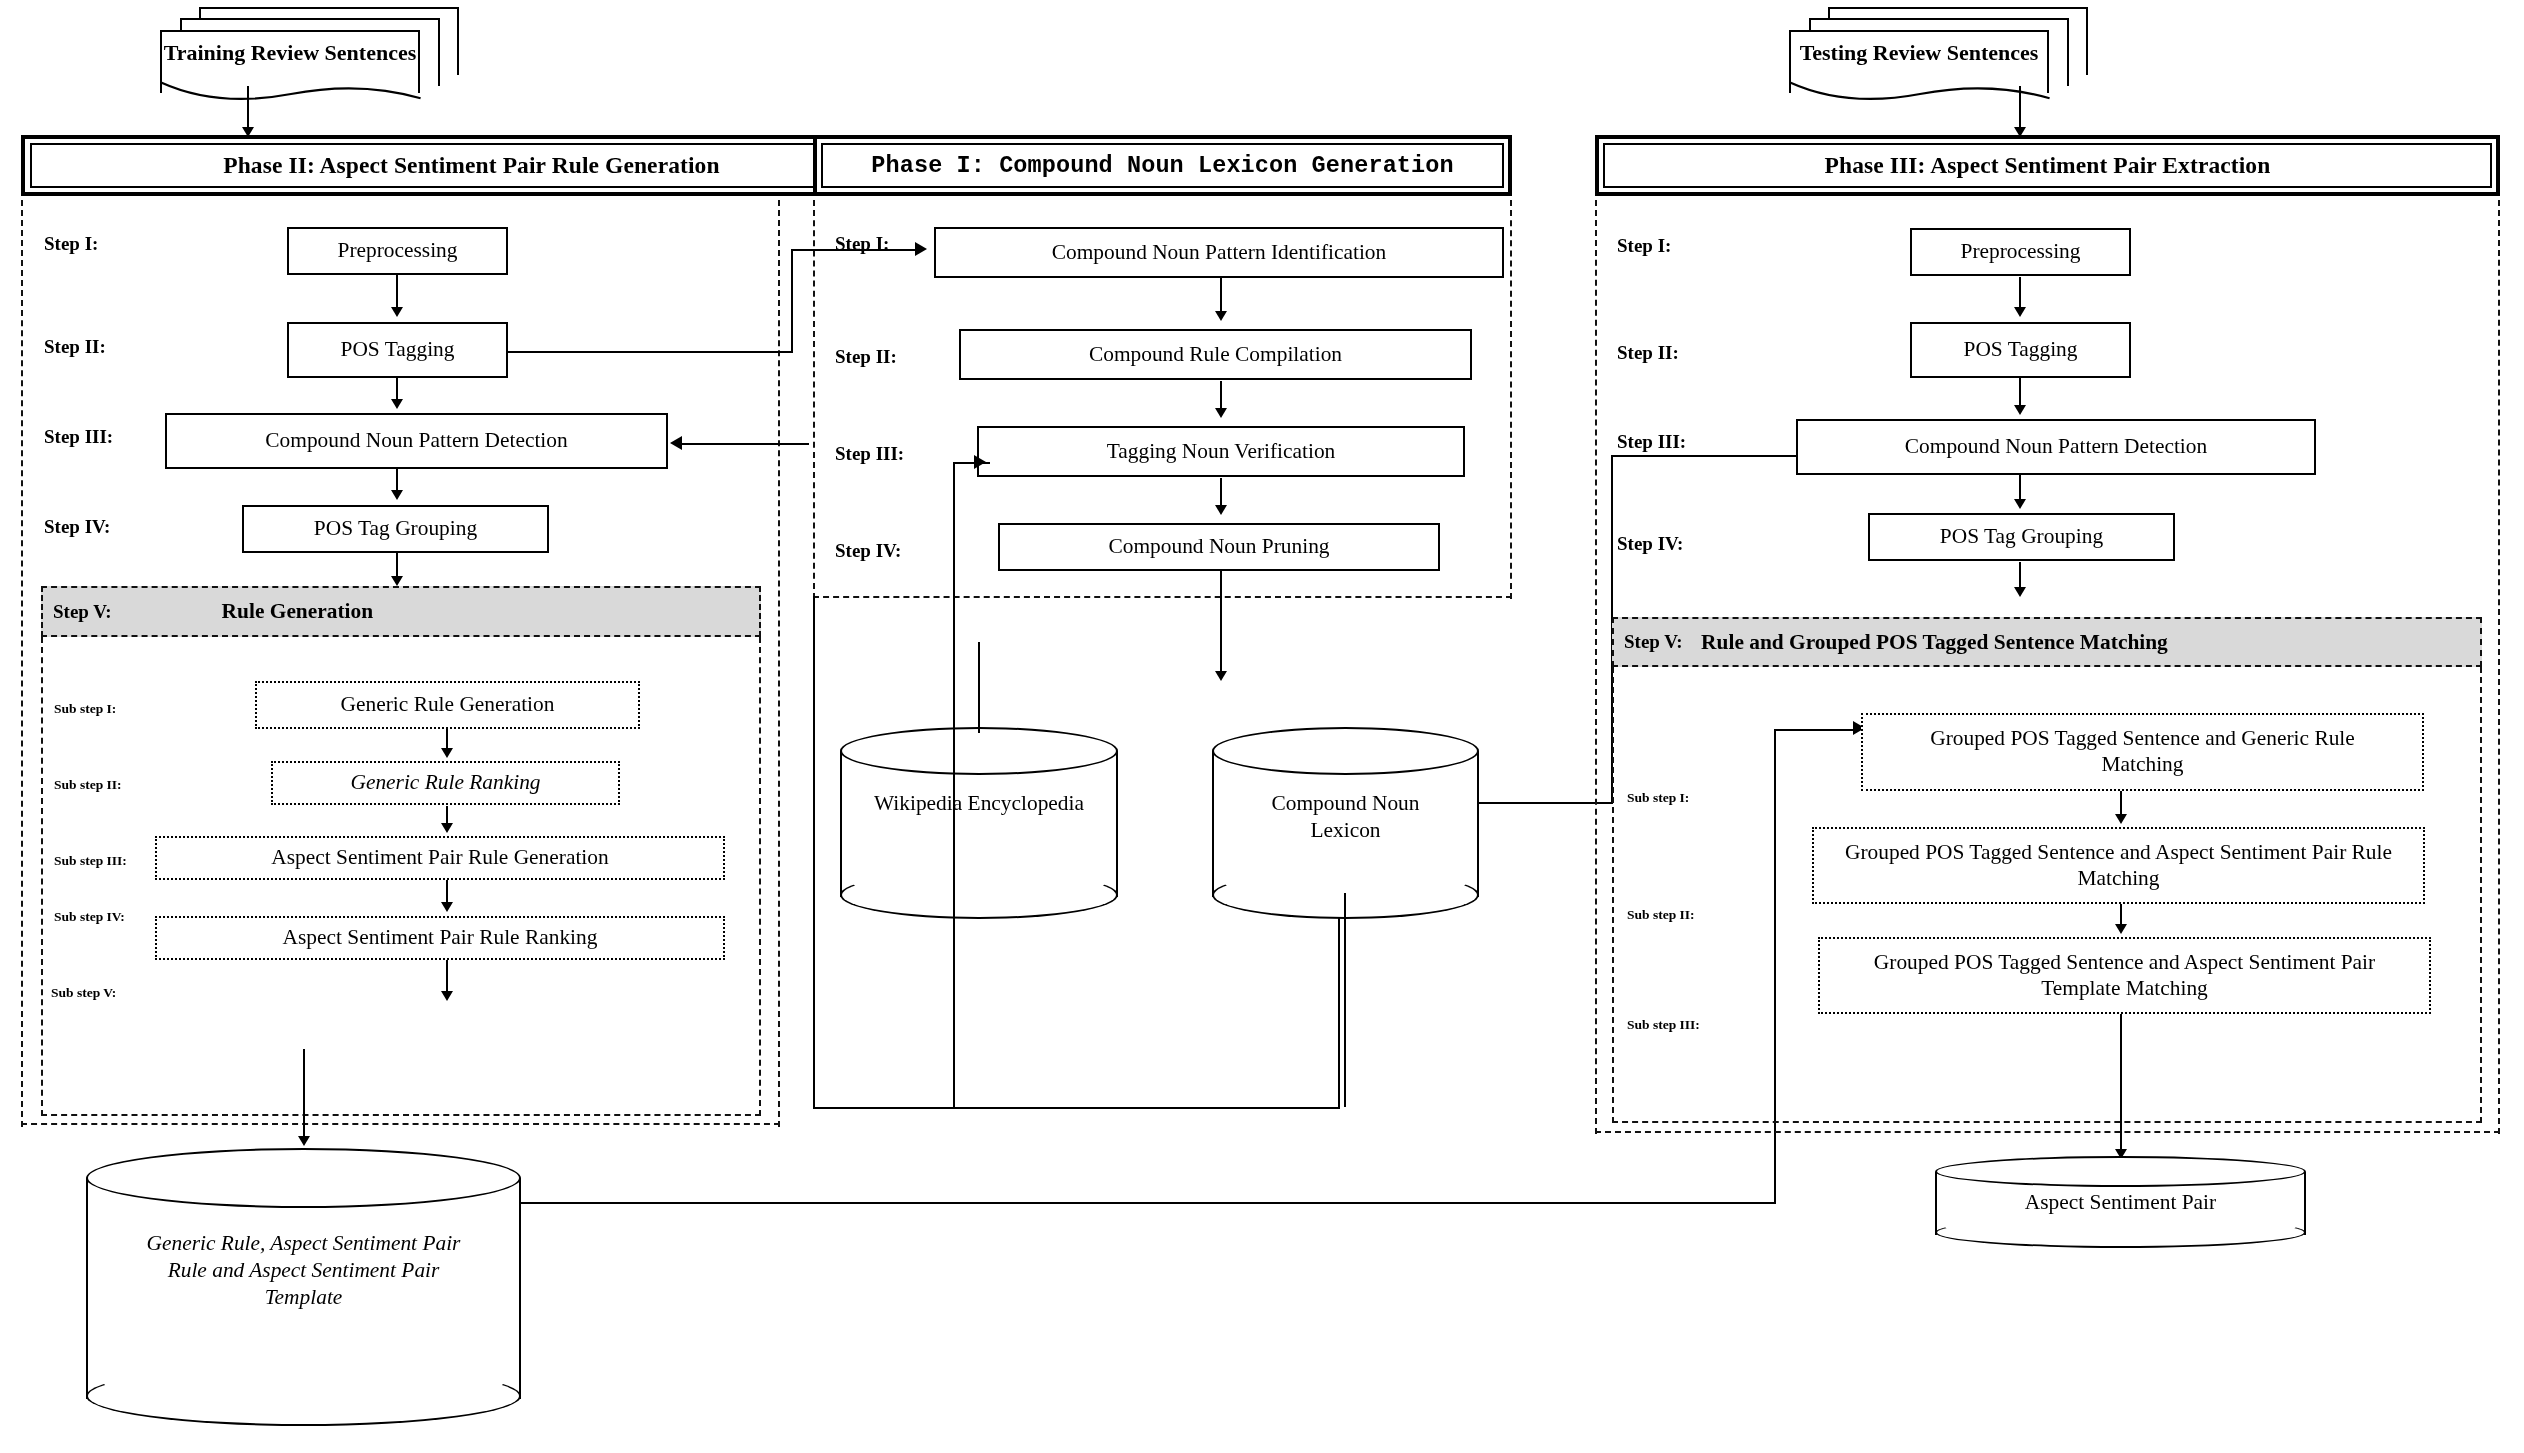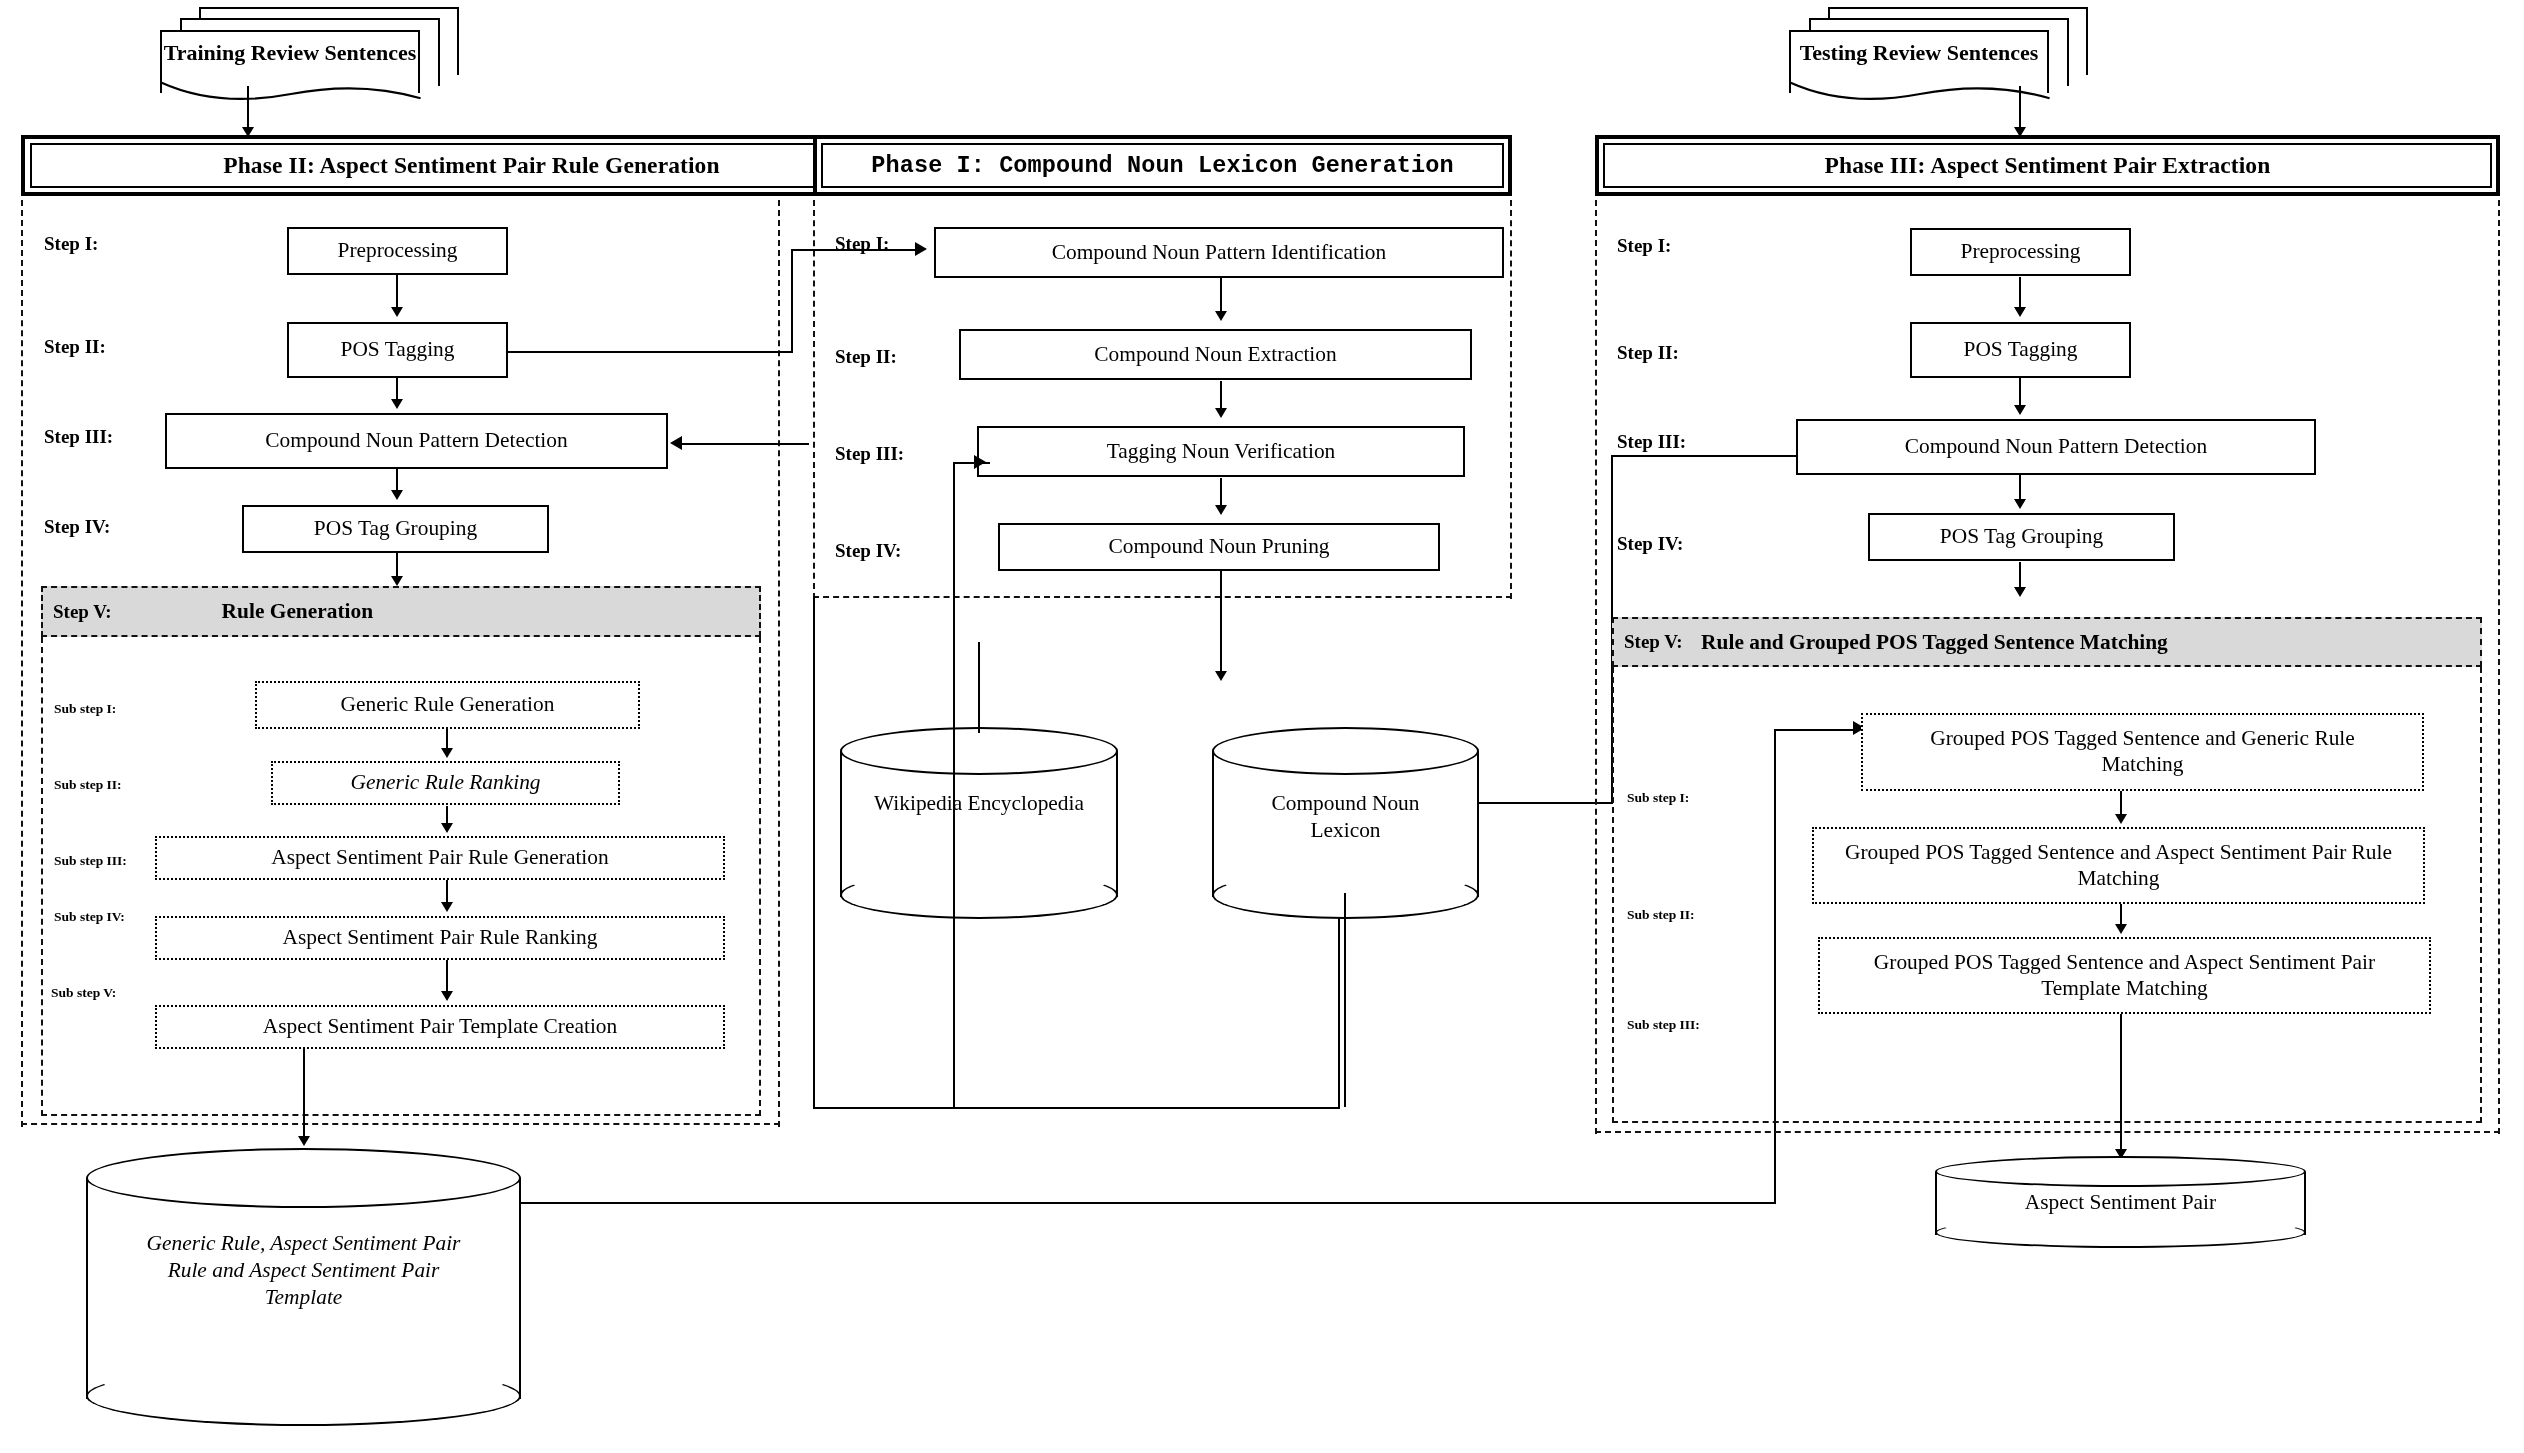--- a/index.html
+++ b/index.html
@@ -156,21 +156,20 @@
   <div class="substeplbl" style="left:54px;top:701px;font-size:13.5px;">Sub step I:</div>
   <div class="substeplbl" style="left:54px;top:777px;font-size:13.5px;">Sub step II:</div>
   <div class="substeplbl" style="left:54px;top:853px;font-size:13.5px;">Sub step III:</div>
   <div class="substeplbl" style="left:54px;top:909px;font-size:13.5px;">Sub step IV:</div>
   <div class="substeplbl" style="left:51px;top:985px;font-size:13.5px;">Sub step V:</div>
 
   <div class="dbox" style="left:255px;top:681px;width:385px;height:48px;font-size:21.4px;">Generic Rule Generation</div>
   <div class="dbox" style="left:271px;top:761px;width:349px;height:44px;font-size:21.4px;font-style:italic;">Generic Rule Ranking</div>
   <div class="dbox" style="left:155px;top:836px;width:570px;height:44px;font-size:21.4px;">Aspect Sentiment Pair Rule Generation</div>
   <div class="dbox" style="left:155px;top:916px;width:570px;height:44px;font-size:21.4px;">Aspect Sentiment Pair Rule Ranking</div>
-  <div class="dbox" style="left:155px;top:1005px;width:570px;height:44px;font-size:21.4px;">Aspect Sentiment Pair Template Creation</div>
 
   <div class="vl" style="left:446px;top:729px;height:23px;"></div>
   <div class="arrow-d" style="left:441px;top:748px;"></div>
   <div class="vl" style="left:446px;top:806px;height:21.4px;"></div>
   <div class="arrow-d" style="left:441px;top:823px;"></div>
   <div class="vl" style="left:446px;top:880px;height:26px;"></div>
   <div class="arrow-d" style="left:441px;top:902px;"></div>
   <div class="vl" style="left:446px;top:960px;height:34px;"></div>
   <div class="arrow-d" style="left:441px;top:991px;"></div>
 
@@ -201,21 +200,21 @@
   <div class="vl" style="left:813px;top:596px;height:513px;"></div>
   <div class="hl" style="left:813px;top:1107px;width:527px;"></div>
   <div class="vl" style="left:1338px;top:878px;height:230px;"></div>
 
   <div class="steplbl" style="left:835px;top:233px;font-size:19px;">Step I:</div>
   <div class="steplbl" style="left:835px;top:346px;font-size:19px;">Step II:</div>
   <div class="steplbl" style="left:835px;top:443px;font-size:19px;">Step III:</div>
   <div class="steplbl" style="left:835px;top:540px;font-size:19px;">Step IV:</div>
 
   <div class="pbox" style="left:934px;top:227px;width:570px;height:51px;font-size:21.4px;">Compound Noun Pattern Identification</div>
-  <div class="pbox" style="left:959px;top:329px;width:513px;height:51px;font-size:21.4px;">Compound Noun Extraction</div>
+  <div class="pbox" style="left:959px;top:329px;width:513px;height:51px;font-size:21.4px;">Compound Rule Compilation</div>
   <div class="pbox" style="left:977px;top:426px;width:488px;height:51px;font-size:21.4px;">Tagging Noun Verification</div>
   <div class="pbox" style="left:998px;top:523px;width:442px;height:48px;font-size:21.4px;">Compound Noun Pruning</div>
 
   <div class="vl" style="left:1220px;top:278px;height:34px;"></div>
   <div class="arrow-d" style="left:1215px;top:311px;"></div>
   <div class="vl" style="left:1220px;top:381px;height:30px;"></div>
   <div class="arrow-d" style="left:1215px;top:408px;"></div>
   <div class="vl" style="left:1220px;top:478px;height:31px;"></div>
   <div class="arrow-d" style="left:1215px;top:505px;"></div>
 

